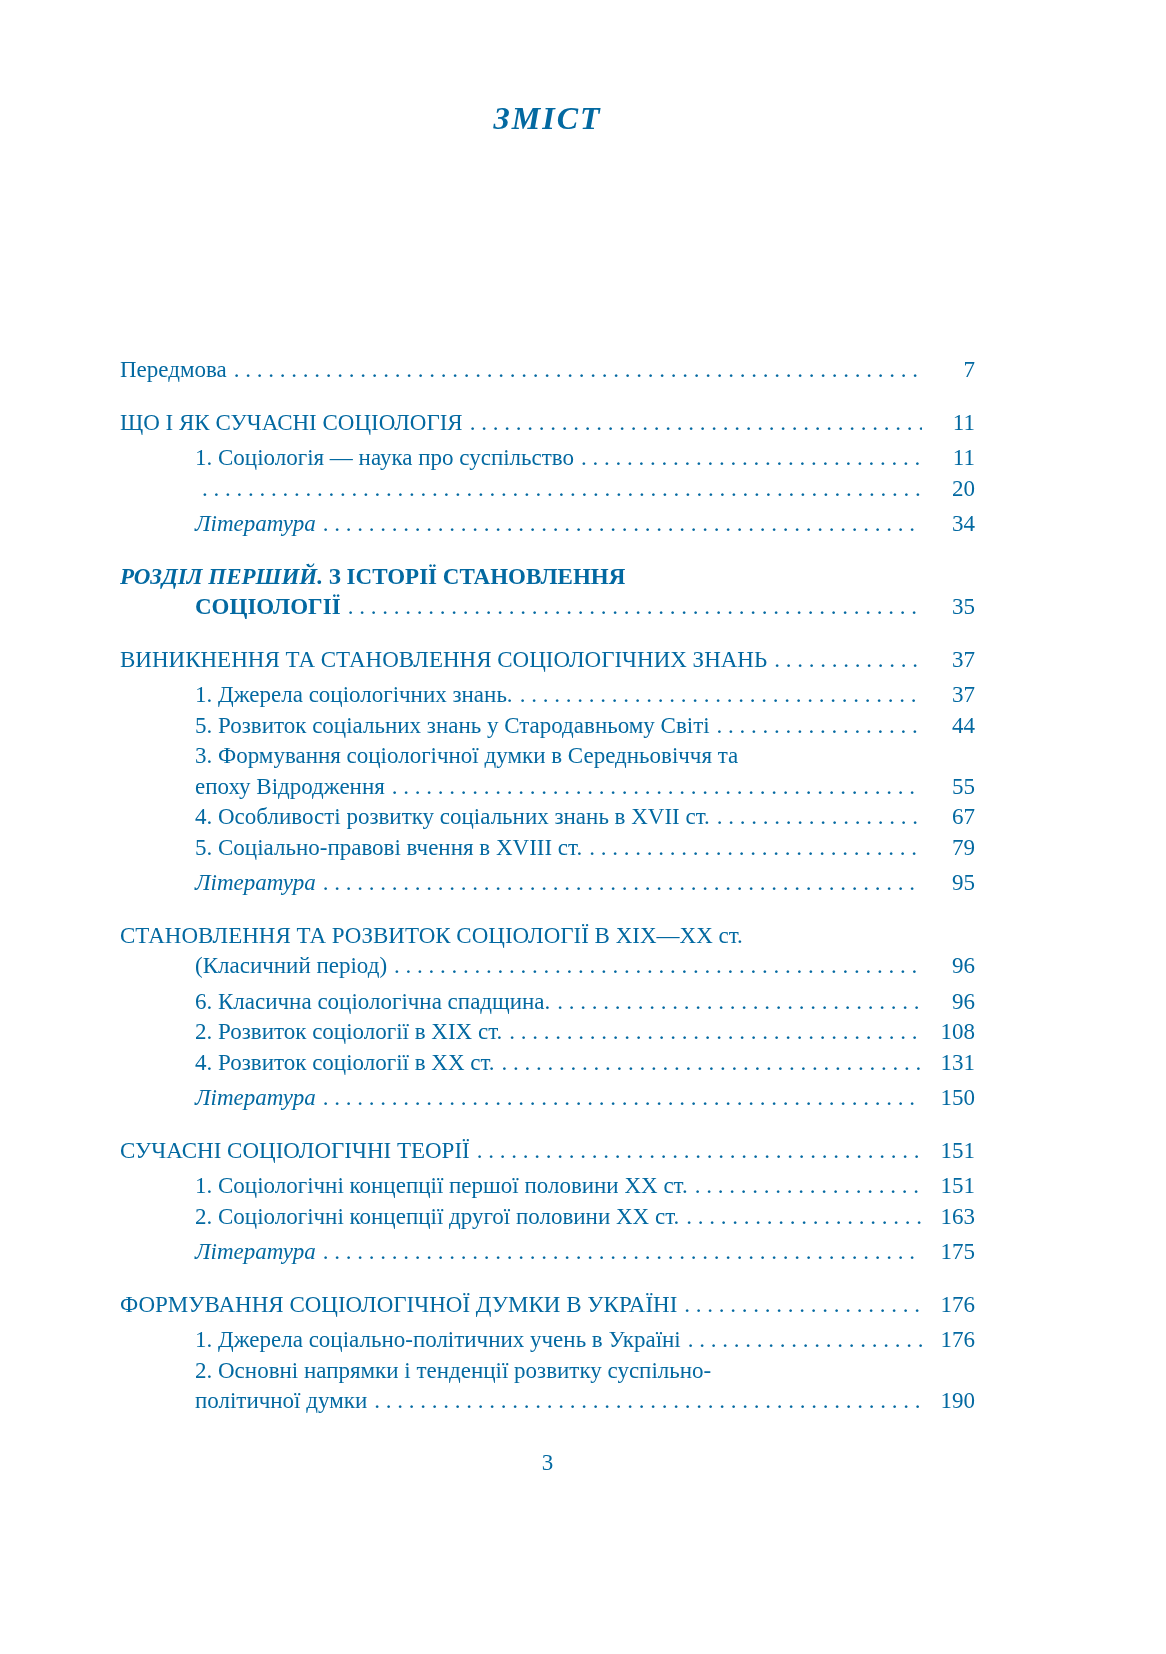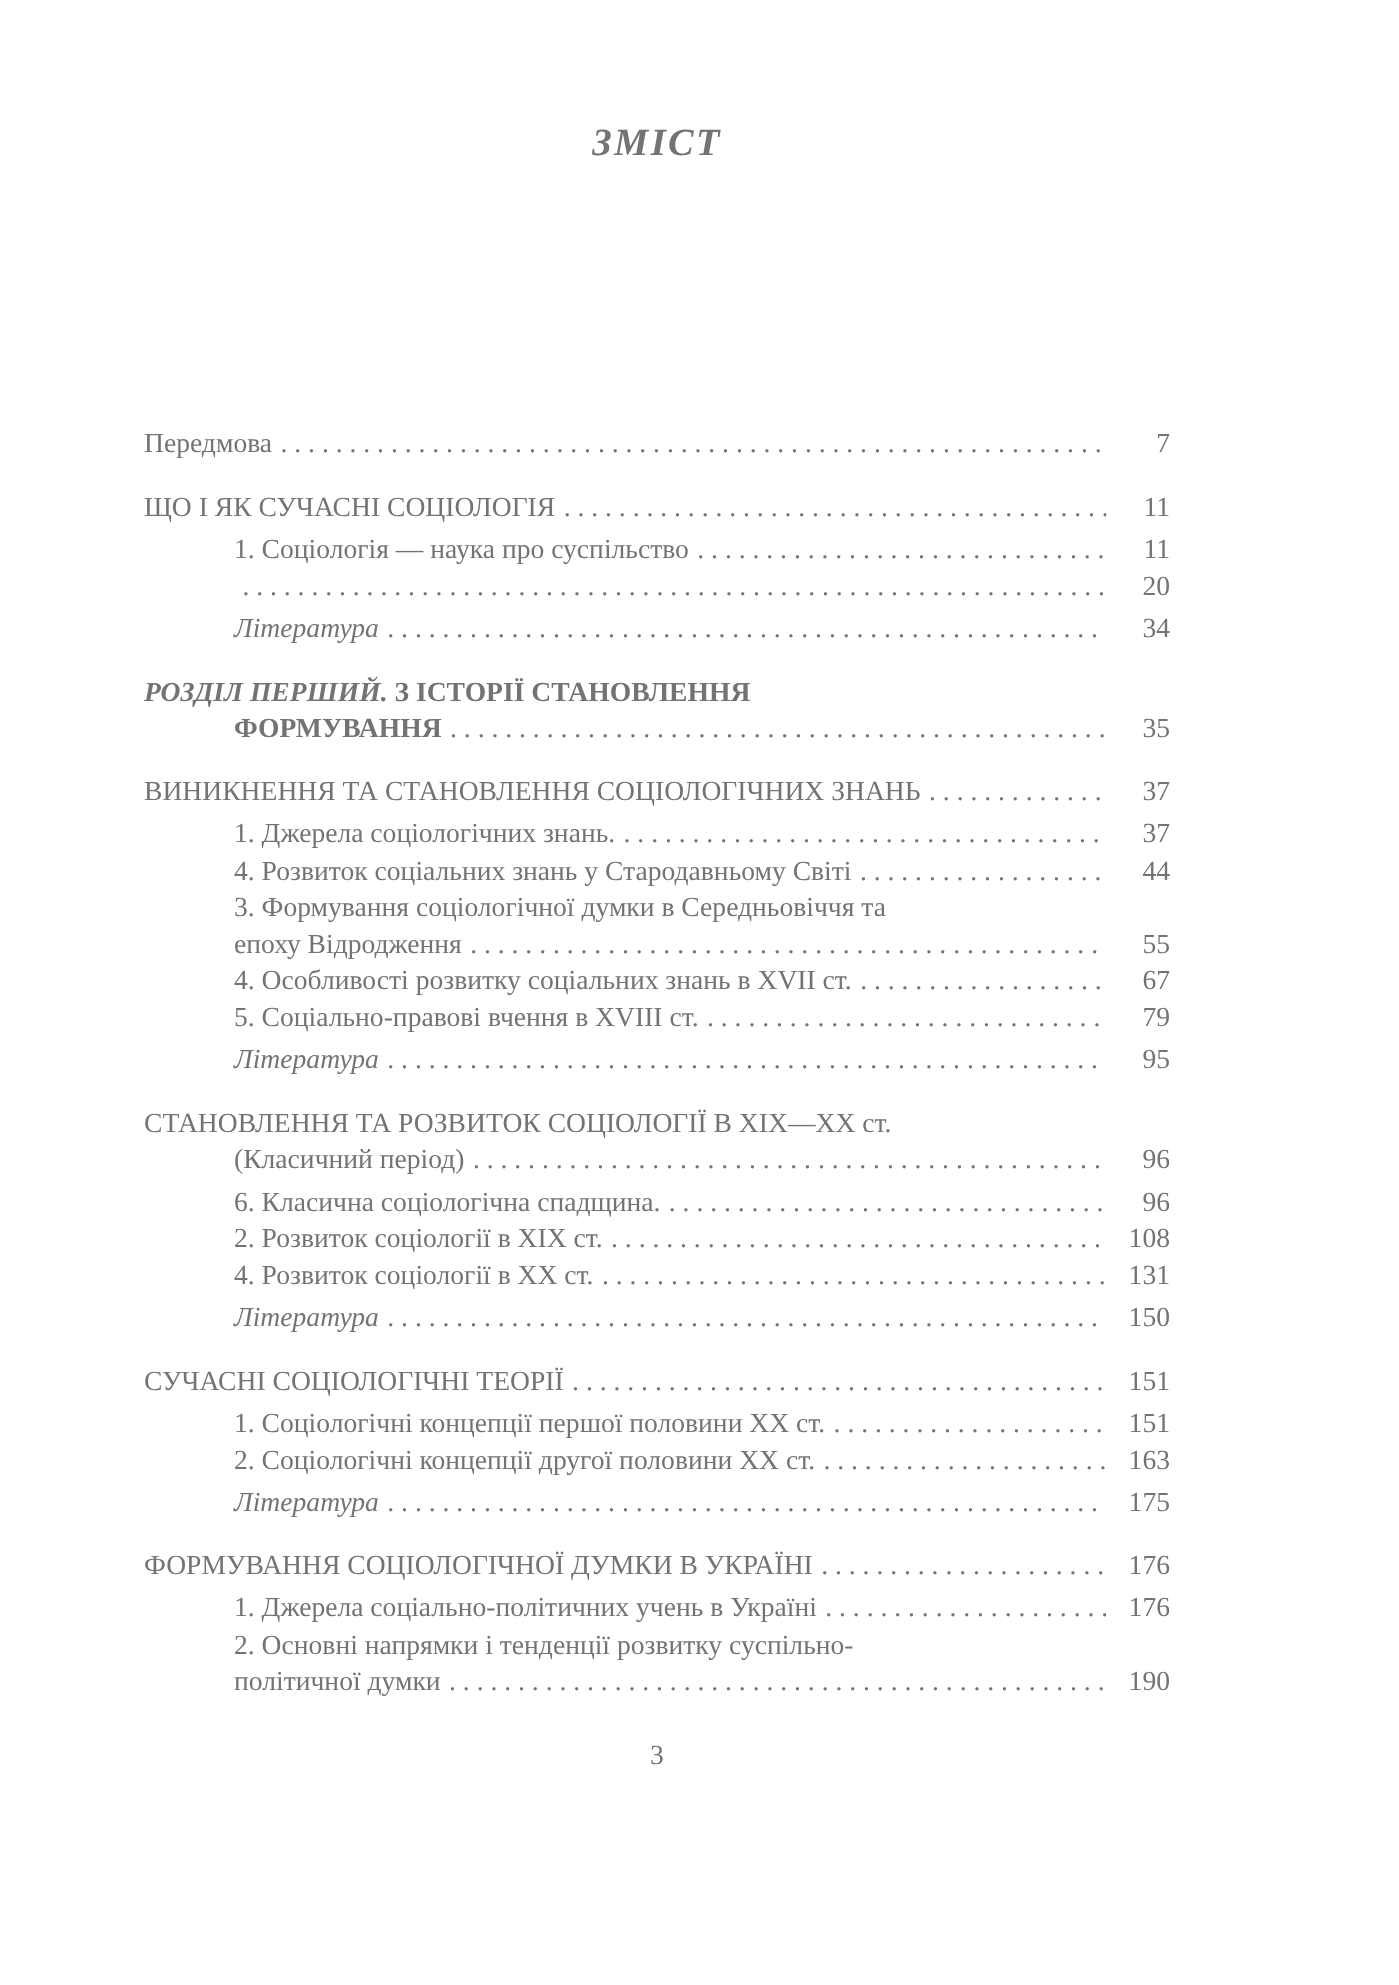--- a/index.html
+++ b/index.html
@@ -5,21 +5,21 @@
   html, body {
     margin: 0;
     padding: 0;
     background: #ffffff;
   }
   .page {
     position: relative;
     width: 1166px;
     height: 1654px;
     background: #ffffff;
-    color: #737373;
+    color: #0369a1;
     font-family: "Liberation Serif", "DejaVu Serif", serif;
     overflow: hidden;
   }
   .title {
     margin: 0 191px 0 120px;
     padding-top: 100px;
     text-align: center;
     font-size: 32px;
     font-weight: bold;
     font-style: italic;
@@ -108,42 +108,42 @@
           <span class="text"><span class="seg-italic">Література</span></span>
           <span class="dots"></span>
           <span class="pagenum">34</span>
         </div>
       </div>
       <div class="entry heading">
         <div class="line indent-0">
           <span class="text"><span class="seg-bold-italic">РОЗДІЛ ПЕРШИЙ. </span><span class="seg-bold">З ІСТОРІЇ СТАНОВЛЕННЯ</span></span>
         </div>
         <div class="line indent-1">
-          <span class="text"><span class="seg-bold">ФОРМУВАННЯ</span></span>
+          <span class="text"><span class="seg-bold">СОЦІОЛОГІЇ</span></span>
           <span class="dots"></span>
           <span class="pagenum">35</span>
         </div>
       </div>
       <div class="entry heading">
         <div class="line indent-0">
           <span class="text"><span class="seg-normal">ВИНИКНЕННЯ ТА СТАНОВЛЕННЯ СОЦІОЛОГІЧНИХ ЗНАНЬ</span></span>
           <span class="dots"></span>
           <span class="pagenum">37</span>
         </div>
       </div>
       <div class="entry item">
         <div class="line indent-1">
           <span class="text"><span class="seg-normal">1. Джерела соціологічних знань.</span></span>
           <span class="dots"></span>
           <span class="pagenum">37</span>
         </div>
       </div>
       <div class="entry item">
         <div class="line indent-1">
-          <span class="text"><span class="seg-normal">4. Розвиток соціальних знань у Стародавньому Світі</span></span>
+          <span class="text"><span class="seg-normal">5. Розвиток соціальних знань у Стародавньому Світі</span></span>
           <span class="dots"></span>
           <span class="pagenum">44</span>
         </div>
       </div>
       <div class="entry item">
         <div class="line indent-1">
           <span class="text"><span class="seg-normal">3. Формування соціологічної думки в Середньовіччя та</span></span>
         </div>
         <div class="line indent-1">
           <span class="text"><span class="seg-normal">епоху Відродження</span></span>

